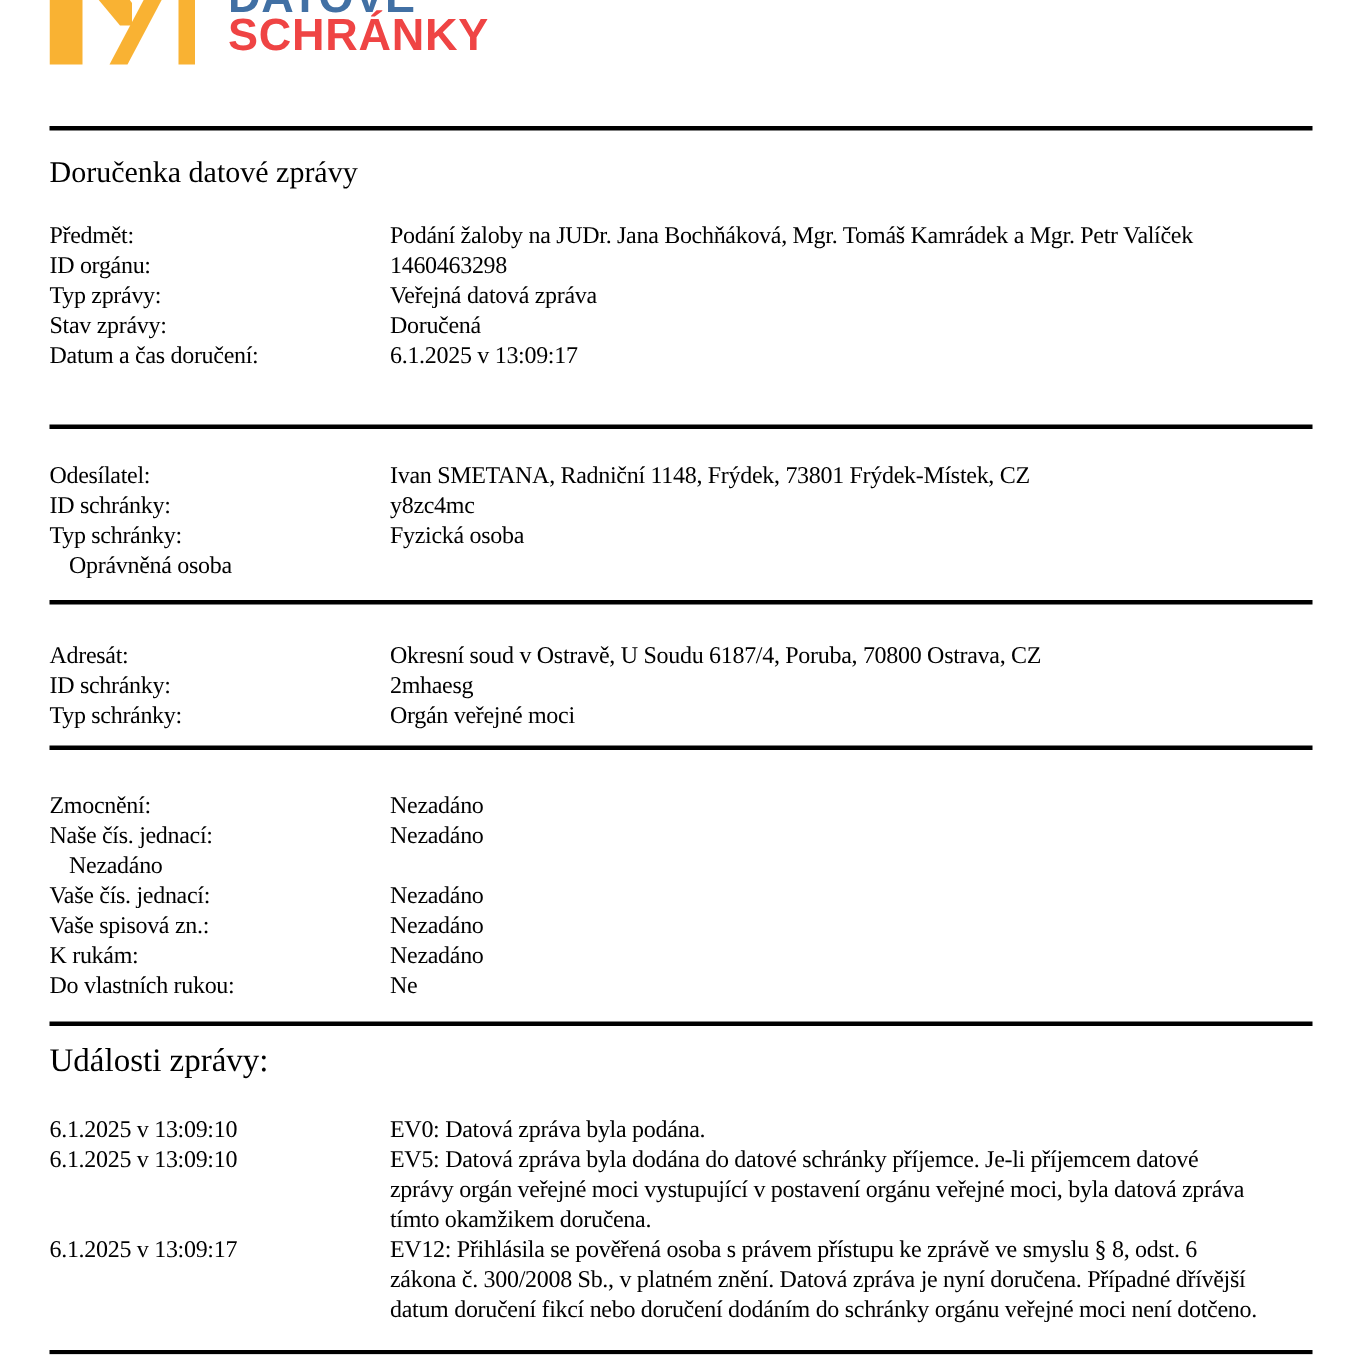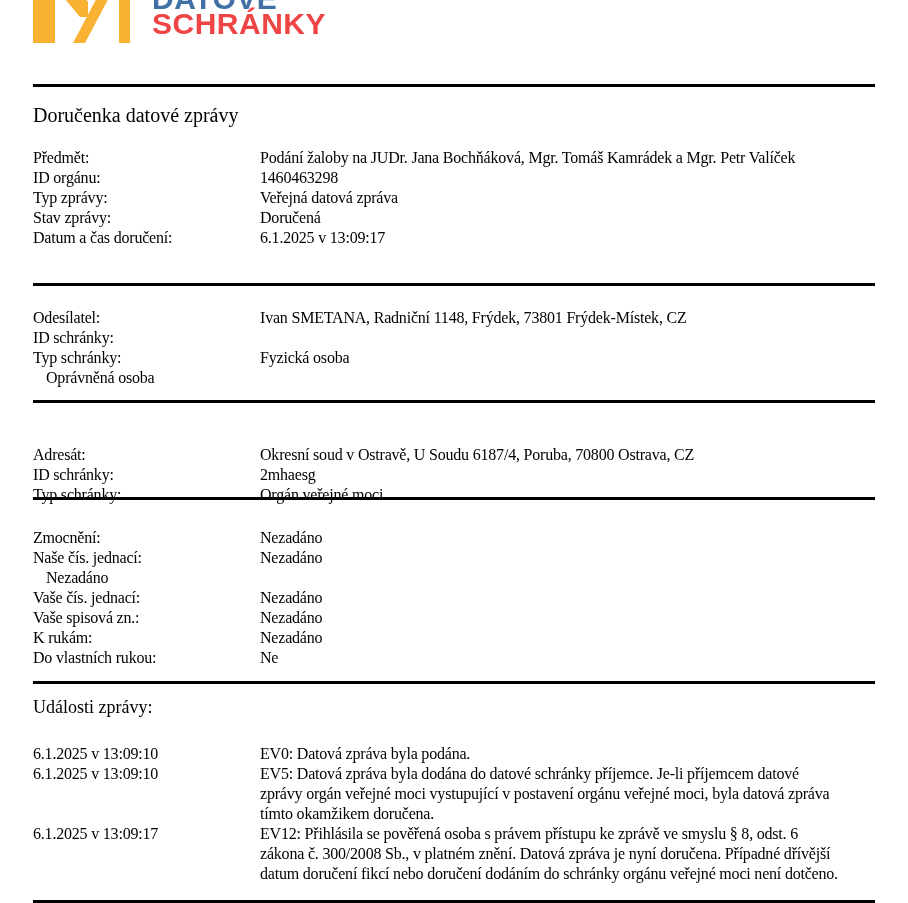--- a/index.html
+++ b/index.html
@@ -34,27 +34,27 @@
   .rule-4 { top: 497px; }
   .rule-5 { top: 681px; }
   .rule-bottom { top: 900px; }
   
   .h1 {
     position: absolute; left: 33px; top: 99px;
     font-size: 20px; line-height: 32px; font-weight: 400;
   }
   .h2 {
     position: absolute; left: 33px; top: 691px;
-    font-size: 18px; line-height: 32px; font-weight: 400;
+    font-size: 22px; line-height: 32px; font-weight: 400;
   }
   
   .section { position: absolute; left: 33px; width: 842px; }
   .sec-1 { top: 148px; }
   .sec-2 { top: 308px; }
-  .sec-3 { top: 445px; }
+  .sec-3 { top: 428px; }
   .sec-4 { top: 528px; }
   .events { top: 744px; }
   .row { display: flex; font-size: 16px; line-height: 20px; letter-spacing: -0.2px; }
   .lbl { width: 214px; text-align: left; flex: 0 0 214px; }
   .val { margin-left: 13px; width: 578px; }
 </style>
 </head>
 <body>
 
 <div class="page">
@@ -99,20 +99,21 @@
 
   <div class="rule rule-2"></div>
 
   <div class="section sec-2">
     <div class="row">
       <div class="lbl">Odesílatel:</div>
       <div class="val">Ivan SMETANA, Radniční 1148, Frýdek, 73801 Frýdek-Místek, CZ</div>
     </div>
     <div class="row">
       <div class="lbl">ID schránky:</div>
+      <div class="val">y8zc4mc</div>
     </div>
     <div class="row">
       <div class="lbl">Typ schránky:</div>
       <div class="val">Fyzická osoba</div>
     </div>
     <div class="row">
       <div class="val">Oprávněná osoba</div>
     </div>
   </div>
 

